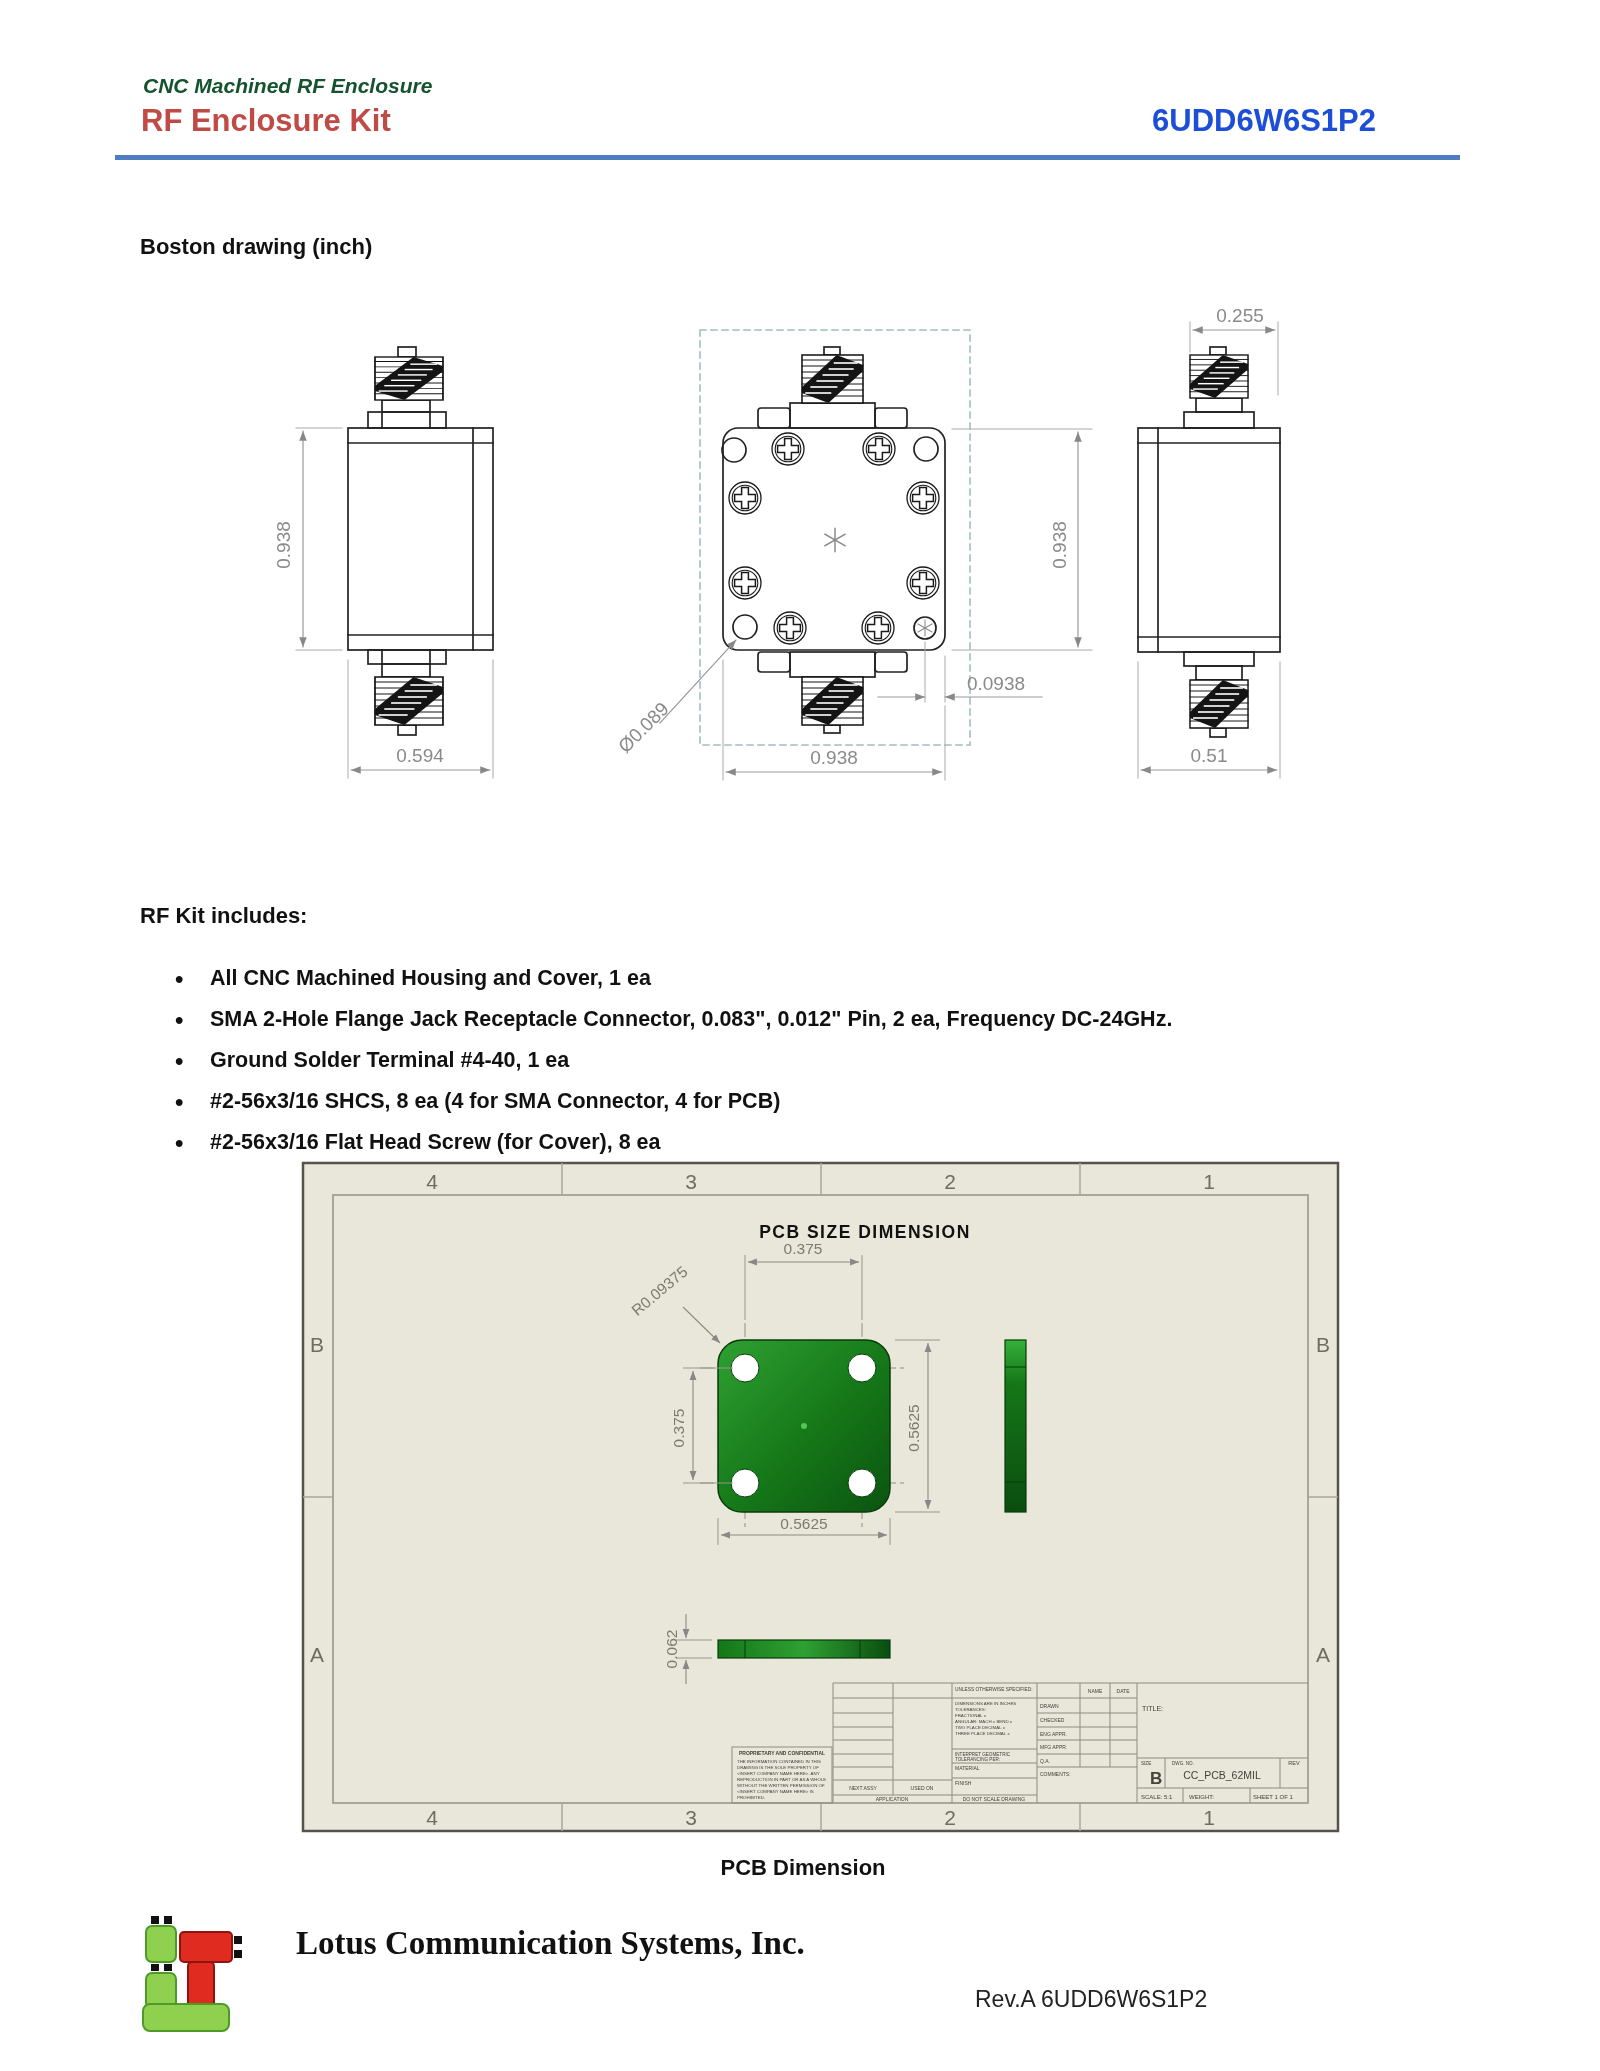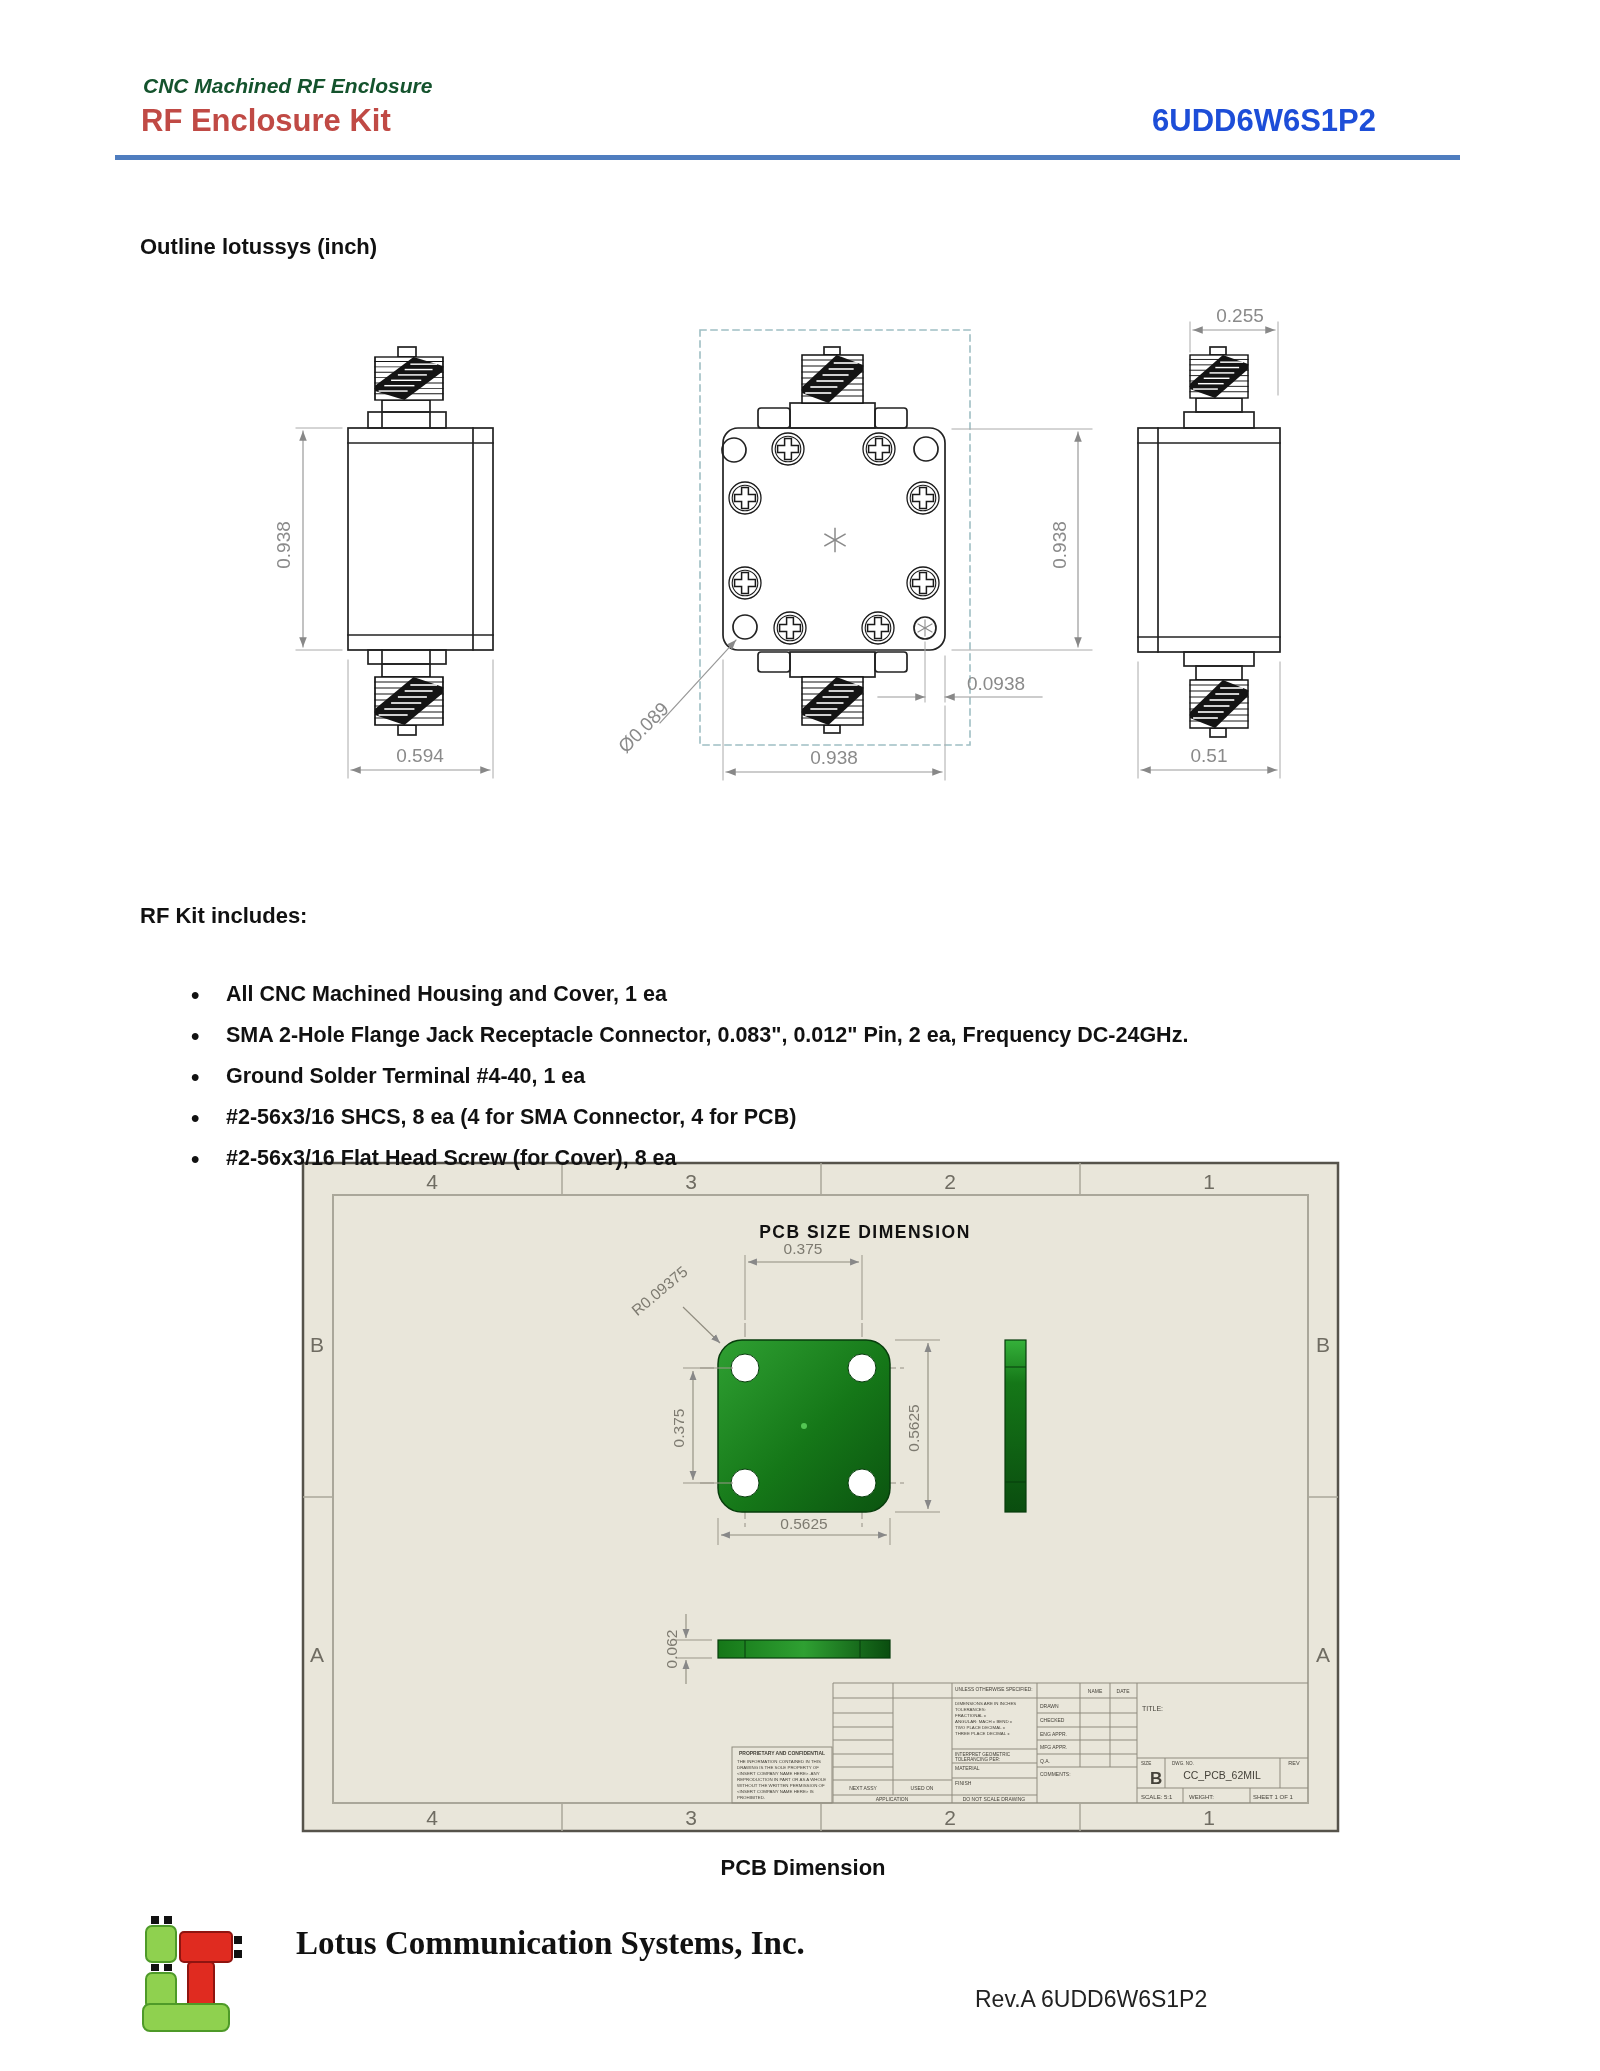--- a/index.html
+++ b/index.html
@@ -4,21 +4,21 @@
 <style>
   html,body{margin:0;padding:0;background:#fff;}
   #page{position:relative;width:1600px;height:2071px;background:#ffffff;overflow:hidden;
         font-family:"Liberation Sans",sans-serif;color:#1a1a1a;}
   .abs{position:absolute;}
   .eyebrow{font-size:21px;font-weight:bold;font-style:italic;color:#14532d;}
   .doctitle{font-size:31px;font-weight:bold;color:#c04a45;}
   .partno{font-size:31px;font-weight:bold;color:#1d4ed8;}
   .rule{background:#4f7dbf;height:5px;}
   .h2{font-size:22px;font-weight:bold;color:#111;}
-  ul.kit{list-style:none;margin:16px;padding:0;}
+  ul.kit{list-style:none;margin:0;padding:0;}
   ul.kit li{position:relative;padding-left:38px;height:41px;line-height:41px;
             font-size:21.5px;font-weight:bold;color:#111;white-space:nowrap;}
   ul.kit li::before{content:"•";position:absolute;left:3px;top:0;font-size:24px;}
   .caption{font-size:22px;font-weight:bold;text-align:center;color:#111;}
   .company{font-family:"Liberation Serif",serif;font-size:33px;font-weight:bold;color:#111;margin-left:28px;}
   .rev{font-size:23px;color:#222;margin-top:48px;}
   .addr{font-size:23px;color:#111;white-space:nowrap;}
   .addr a{color:#0853a1;text-decoration:underline;cursor:pointer;}
   svg text{font-family:"Liberation Sans",sans-serif;}
   .dim{fill:#8a8a8a;font-size:19px;}
@@ -366,21 +366,21 @@
       <rect x="188" y="1962" width="26" height="46" rx="4" fill="#e02b20" stroke="#8f1410" stroke-width="2"></rect>
       <rect x="143" y="2004" width="86" height="27" rx="7" fill="#8fd14f" stroke="#4e9a28" stroke-width="2"></rect>
     </g>
   </svg>
 
   <div class="abs eyebrow" style="left:143px;top:74px">CNC Machined RF Enclosure</div>
   <div class="abs doctitle" style="left:141px;top:103px">RF Enclosure Kit</div>
   <div class="abs partno" style="left:1152px;top:103px">6UDD6W6S1P2</div>
   <div class="abs rule" style="left:115px;top:155px;width:1345px"></div>
 
-  <div class="abs h2" style="left:140px;top:234px">Outline lotussys (inch)</div>
+  <div class="abs h2" style="left:140px;top:234px">Boston drawing (inch)</div>
 
   <div class="abs h2" style="left:140px;top:903px">RF Kit includes:</div>
   <ul class="kit abs" style="left:172px;top:958px">
     <li><span>All CNC Machined Housing and Cover, 1 ea</span></li>
     <li><span>SMA 2-Hole Flange Jack Receptacle Connector, 0.083", 0.012" Pin, 2 ea, Frequency DC-24GHz.</span></li>
     <li><span>Ground Solder Terminal #4-40, 1 ea</span></li>
     <li><span>#2-56x3/16 SHCS, 8 ea (4 for SMA Connector, 4 for PCB)</span></li>
     <li><span>#2-56x3/16 Flat Head Screw (for Cover), 8 ea</span></li>
   </ul>
 

